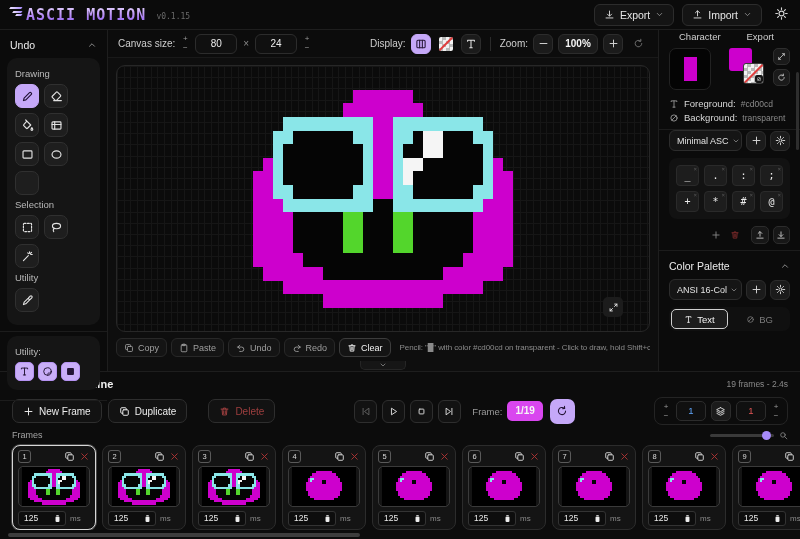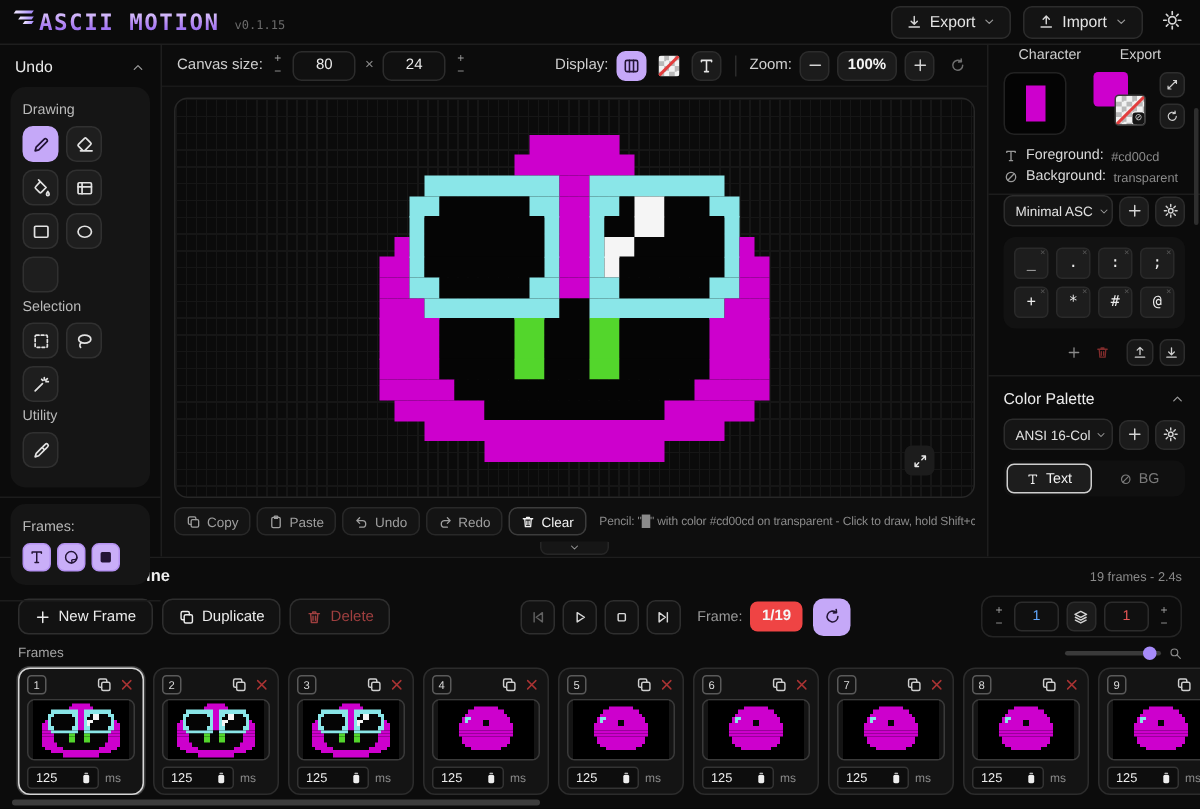--- a/index.html
+++ b/index.html
@@ -157,29 +157,29 @@
   
   .timeline { flex:0 0 auto; height:168px; border-top:1px solid #1e1e1e; background:#0c0c0c;
     display:flex; flex-direction:column; }
   .tl-header { display:flex; align-items:center; padding:6px 12px 2px; }
   .tl-title { font-size:11px; font-weight:bold; color:#f0f0f0; }
   .tl-summary { margin-left:auto; font-size:8.5px; color:#8a8a8a; }
   .tl-controls { display:flex; align-items:center; padding:5px 12px 4px; gap:6px; }
   .tlc-btn { display:flex; align-items:center; gap:5px; height:24px; padding:0 10px; background:#121212;
     border:1px solid #2e2e2e; border-radius:7px; color:#ececec; font-size:10px; cursor:pointer; white-space:nowrap; }
   .tlc-btn .ic { width:11px; height:11px; }
-  .tlc-btn.danger { color:#9f3f3f; }
+  .tlc-btn.danger { color:#9f3f3f;margin-left:15px; }
   .tlc-btn.danger .ic { color:#9f3f3f; }
   .playback { display:flex; align-items:center; gap:5px; margin:0 auto; }
   .pb-btn { width:23px; height:23px; border-radius:6px; background:#121212; border:1px solid #2e2e2e;
     color:#d9d9d9; display:flex; align-items:center; justify-content:center; }
   .pb-btn .ic { width:11px; height:11px; }
   .pb-btn.dim { color:#616161; }
   .frame-label { font-size:9.5px; color:#9a9a9a; margin-left:6px; }
-  .frame-chip { height:20px; padding:0 8px; background:#ef4444; border-radius:5px; color:#f5f5f5;
+  .frame-chip { height:20px; padding:0 8px; background:#d946ef; border-radius:5px; color:#f5f5f5;
     font-size:10px; font-weight:bold; line-height:20px; }
   .loop-btn { width:25px; height:25px; border-radius:7px; background:#c5a8f8; border:none; color:#241536;
     display:flex; align-items:center; justify-content:center; margin-left:2px; }
   .loop-btn .ic { width:12px; height:12px; }
   .onion-panel { display:flex; align-items:center; gap:5px; border:1px solid #242424; border-radius:8px;
     padding:3px 6px; }
   .onion-num { width:30px; height:20px; background:#101010; border:1px solid #2c2c2c; border-radius:5px;
     font-size:9.5px; text-align:center; line-height:18px; }
   .onion-num.blue { color:#60a5fa; } .onion-num.red { color:#e25555; }
   .layers-btn { width:20px; height:20px; border-radius:5px; background:#1b1b1b; border:1px solid #2c2c2c;
@@ -363,21 +363,21 @@
               <span class="ic">
                 <svg viewBox="0 0 16 16" fill="none" stroke="currentColor" stroke-width="1.4" stroke-linecap="round" stroke-linejoin="round">
                   <path d="M3 13l.9-2.9 4.8-4.8 2 2-4.8 4.8L3 13zM9.4 4.6l1.9-1.9a1.4 1.4 0 0 1 2 2l-1.9 1.9"></path>
                 </svg>
               </span>
             </button>
           </div>
         </div>
       <div class="hr"></div>
       <div class="affects-panel">
-        <div class="grp-label">Frames:</div>
+        <div class="grp-label">Utility:</div>
         <div class="affect-row" id="affect-row">
             <button class="affect-btn">
               <span class="ic">
                 <svg viewBox="0 0 16 16" fill="none" stroke="currentColor" stroke-width="1.4" stroke-linecap="round" stroke-linejoin="round">
                   <path d="M3.5 4.2V3h9v1.2M8 3v10M6.3 13h3.4"></path>
                 </svg>
               </span>
             </button>
             <button class="affect-btn">
               <span class="ic">

